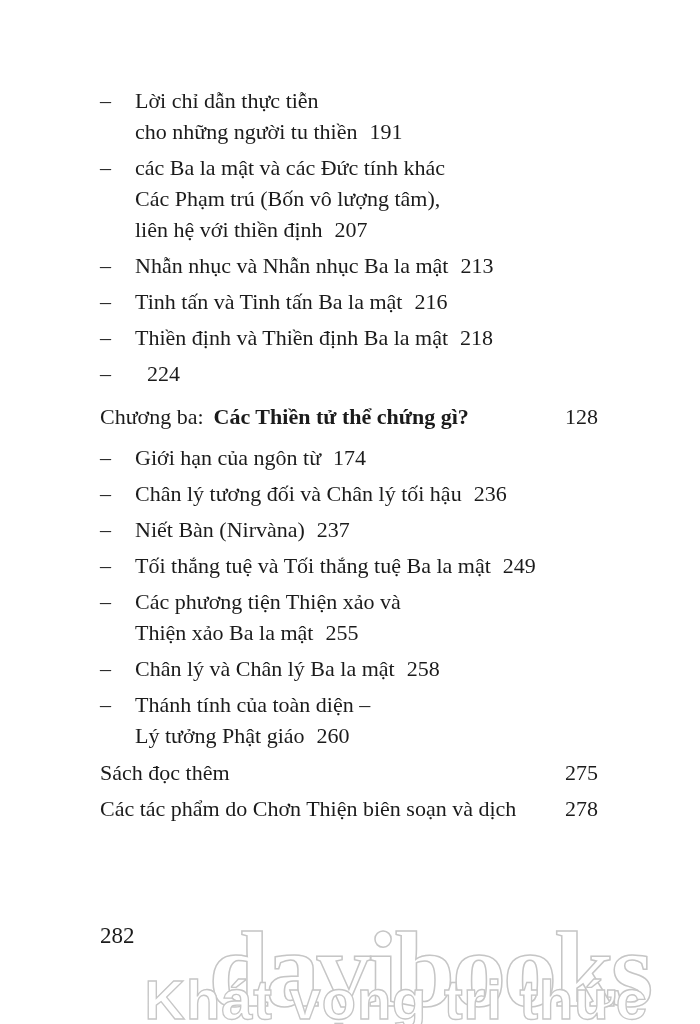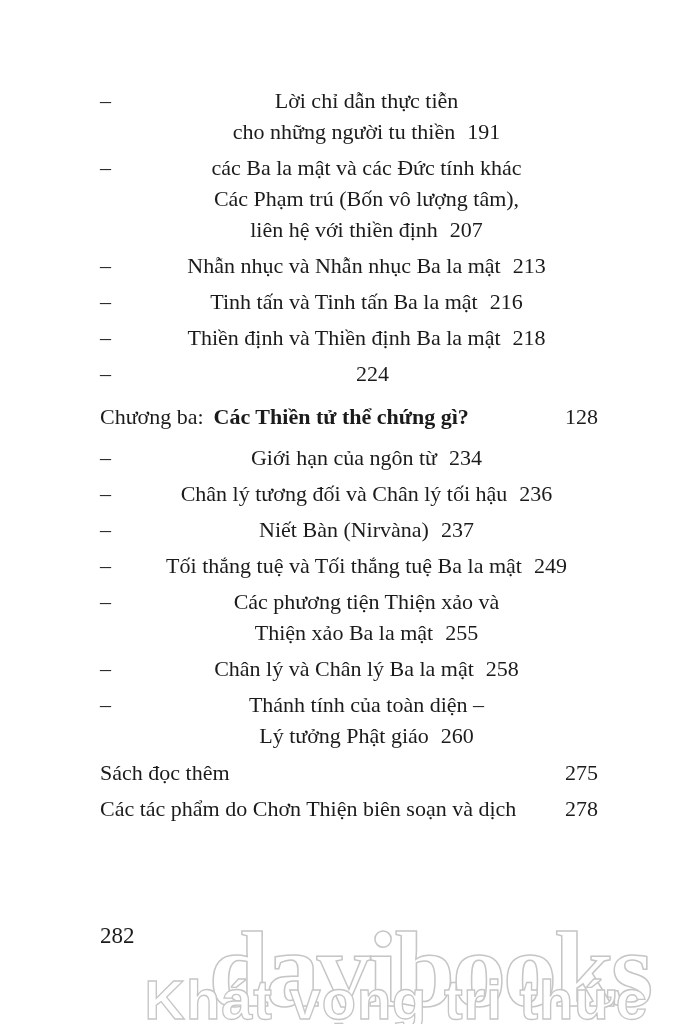--- a/index.html
+++ b/index.html
@@ -16,21 +16,21 @@
     position: absolute;
     left: 100px;
     top: 85px;
     width: 498px;
     font-size: 22px;
     line-height: 31px;
   }
   .entry { display: flex; margin-bottom: 5px; }
   .dash { width: 35px; flex: 0 0 35px; }
   .ebody { flex: 1 1 auto; min-width: 0; }
-  .line { display: flex; justify-content: center; align-items: baseline; }
+  .line { display: flex; justify-content: flex-start; align-items: baseline; }
   .pg { margin-left: 12px; white-space: nowrap; }
   .chapter {
     display: flex;
     justify-content: space-between;
     align-items: baseline;
     margin: 12px 0 10px 0;
   }
   .ch-label { margin-right: 10px; }
   .ch-title { font-weight: bold; }
   .footer-block { margin-top: 6px; }
@@ -154,21 +154,21 @@
         <span class="ch-label">Chương ba:</span><span class="ch-title">Các Thiền tử thể chứng gì?</span>
       </div>
       <span class="pg">128</span>
     </div>
 
     <div class="entry">
       <span class="dash">–</span>
       <div class="ebody">
         <div class="line">
           <span>Giới hạn của ngôn từ</span>
-          <span class="pg">234</span>
+          <span class="pg">174</span>
         </div>
       </div>
     </div>
 
     <div class="entry">
       <span class="dash">–</span>
       <div class="ebody">
         <div class="line">
           <span>Chân lý tương đối và Chân lý tối hậu</span>
           <span class="pg">236</span>

